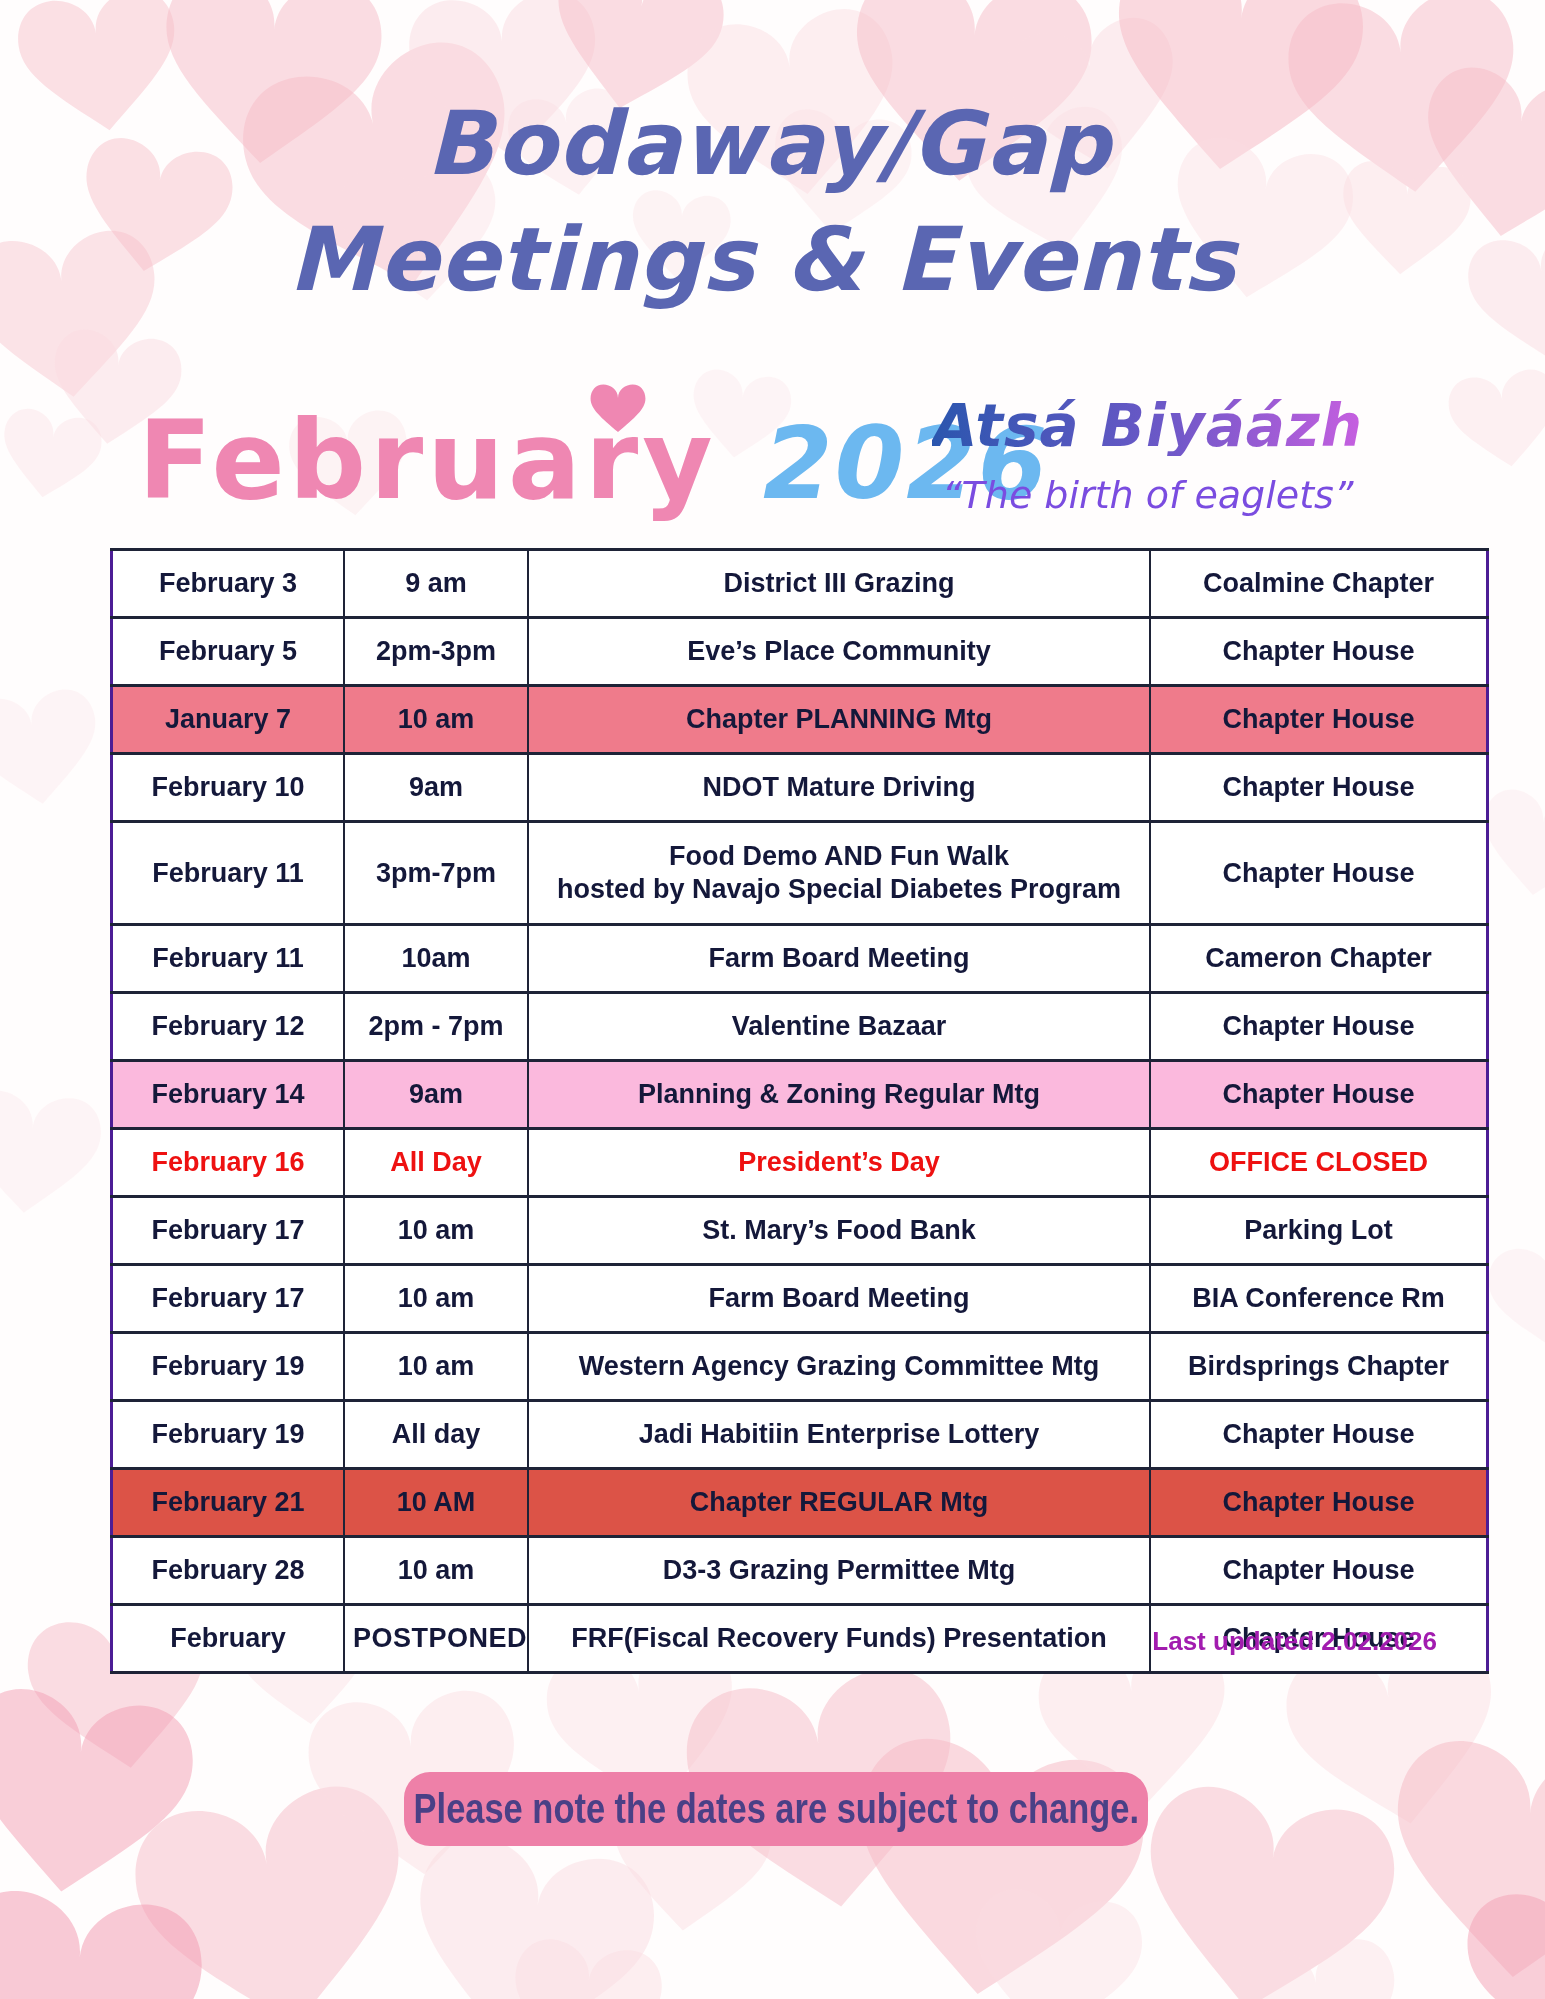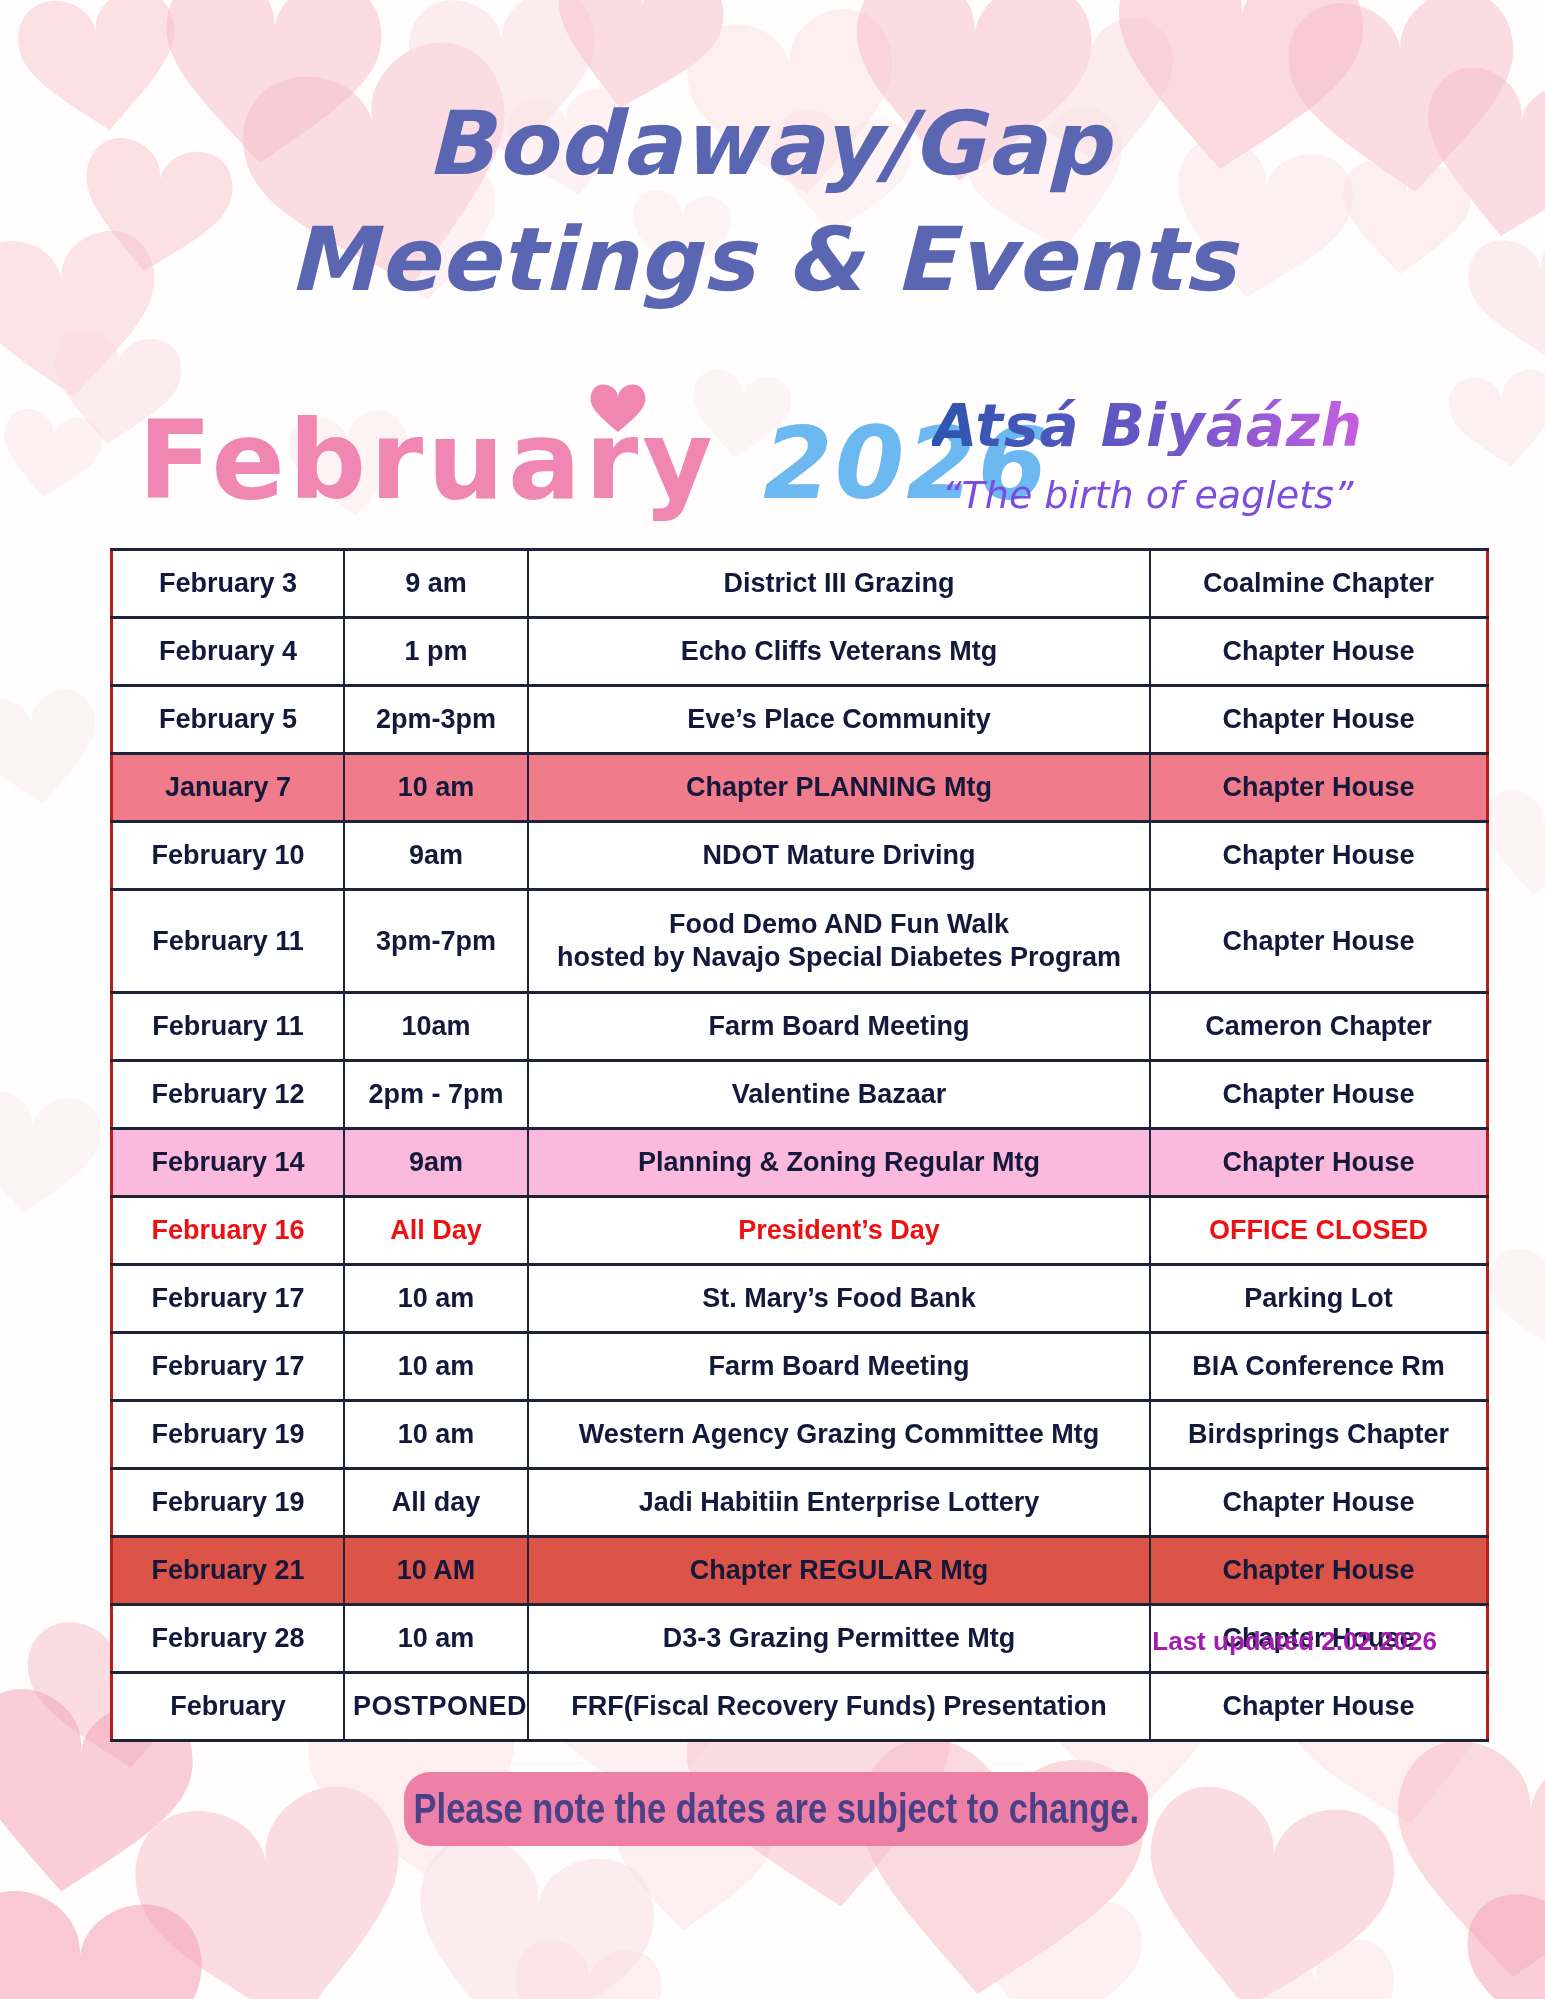--- a/index.html
+++ b/index.html
@@ -29,21 +29,21 @@
   .navajo-title{font-family:"DejaVu Sans",sans-serif;font-weight:bold;font-style:italic;
         font-size:58px;line-height:60px;letter-spacing:1px;
         background:linear-gradient(90deg,#2b56ae 0%,#6e58c8 55%,#c75fe0 100%);
         -webkit-background-clip:text;background-clip:text;color:transparent;}
   .navajo-sub{margin-top:17px;font-family:"DejaVu Sans",sans-serif;font-weight:normal;
         font-style:italic;font-size:38px;color:#7a4ce0;letter-spacing:0px;}
 
   
   table.events{position:absolute;left:110px;top:548px;width:1327px;
         border-collapse:collapse;background:#ffffff;
-        border:3px solid #b91c1c;table-layout:fixed;}
+        border:3px solid #4c1d95;table-layout:fixed;}
   table.events td{border:2px solid #1e2337;border-top-width:3px;border-bottom-width:3px;
         color:#14183a;font-weight:bold;font-size:27px;line-height:33px;
         text-align:center;vertical-align:middle;height:61px;padding:2px 8px;
         background:#ffffff;overflow:hidden;}
   td.c-date{width:214px;text-align:left;padding-left:14px;}
   td.c-time{width:166px;}
   td.c-event{width:604px;}
   td.c-loc{width:319px;}
   tr.tall td{height:96px;}
   td.small{font-size:24px;}
@@ -246,26 +246,20 @@
 
     <table class="events">
       <tbody id="events-body">
           <tr>
             <td class="c-date">February 3</td>
             <td class="c-time">9 am</td>
             <td class="c-event">District III Grazing</td>
             <td class="c-loc">Coalmine Chapter</td>
           </tr>
           <tr>
-            <td class="c-date">February 4</td>
-            <td class="c-time">1 pm</td>
-            <td class="c-event">Echo Cliffs Veterans Mtg</td>
-            <td class="c-loc">Chapter House</td>
-          </tr>
-          <tr>
             <td class="c-date">February 5</td>
             <td class="c-time small">2pm-3pm</td>
             <td class="c-event">Eve’s Place Community</td>
             <td class="c-loc">Chapter House</td>
           </tr>
           <tr class="bg-salmon">
             <td class="c-date">January 7</td>
             <td class="c-time">10 am</td>
             <td class="c-event">Chapter PLANNING Mtg</td>
             <td class="c-loc">Chapter House</td>

